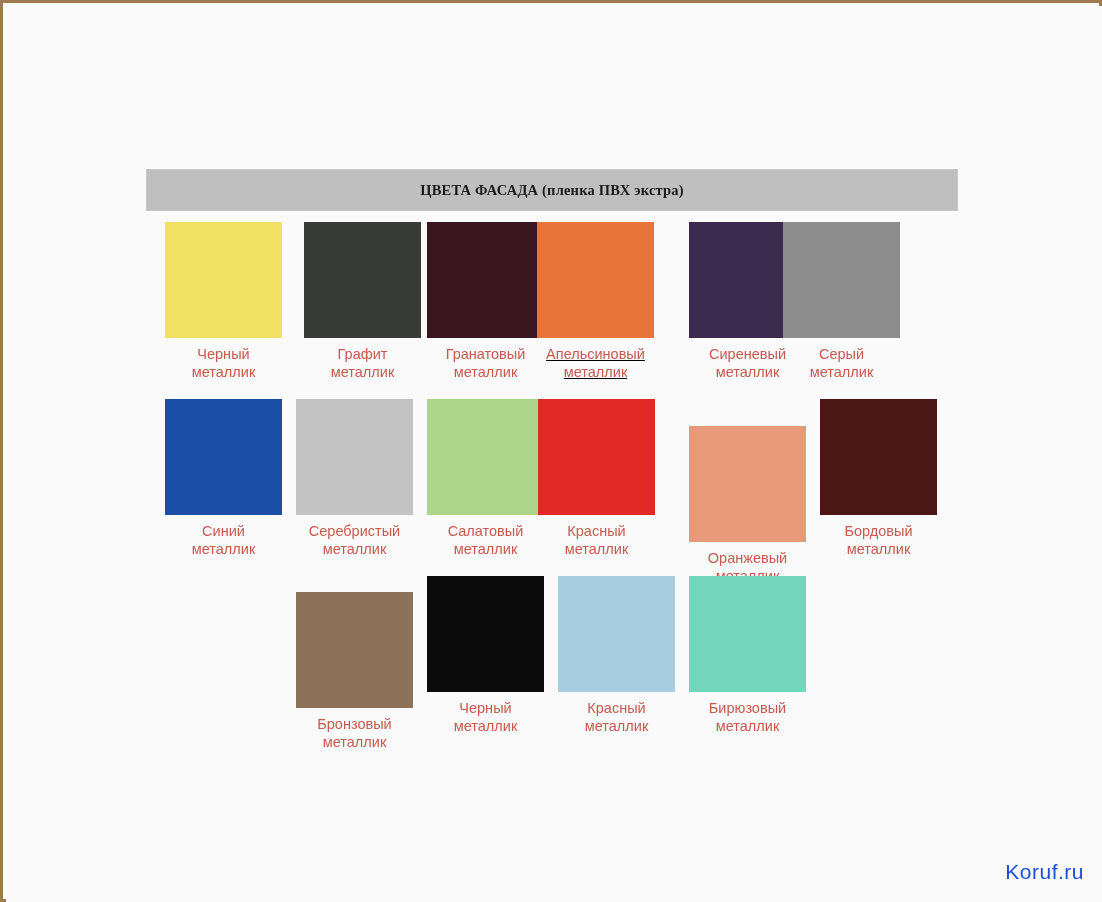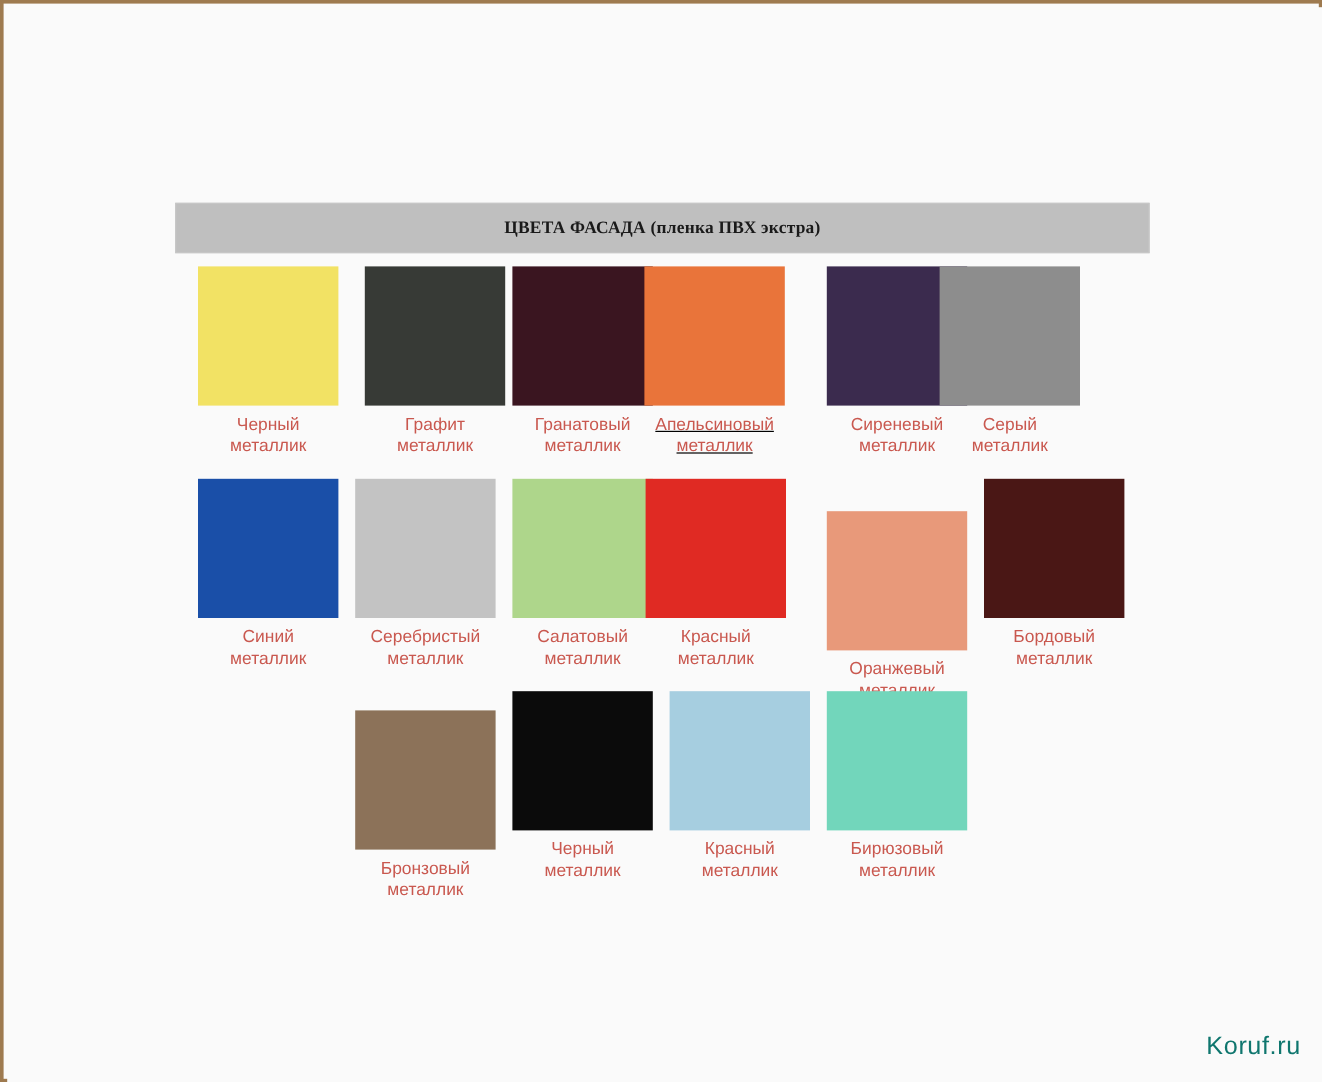--- a/index.html
+++ b/index.html
@@ -93,21 +93,21 @@
     display: block;
   }
 
   
   #watermark {
     position: absolute;
     right: 18px;
     bottom: 18px;
     font-family: "Liberation Sans", sans-serif;
     font-size: 21px;
-    color: #0f766e;
+    color: #1d4ed8;
     letter-spacing: 0.5px;
   }
 </style>
 </head>
 <body>
 
 <div id="page-frame">
   <div id="canvas">
 
     <div id="title-bar">

